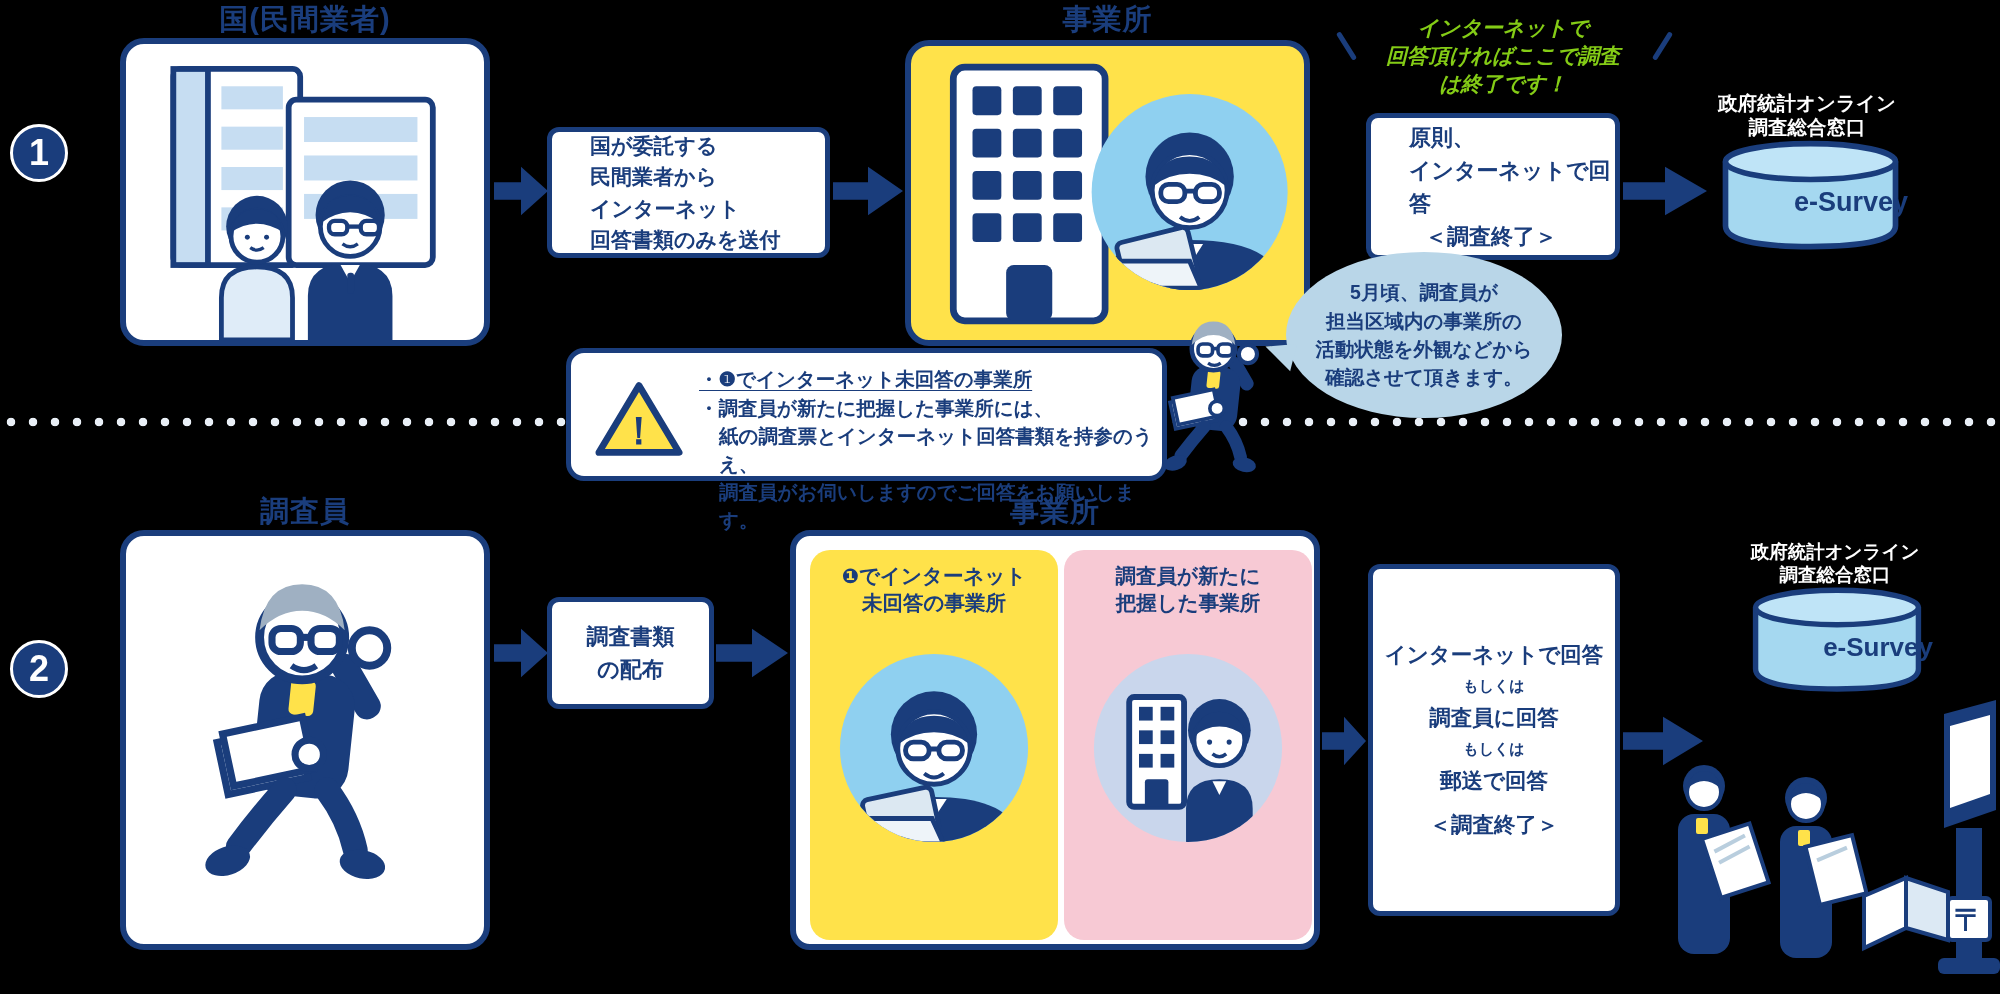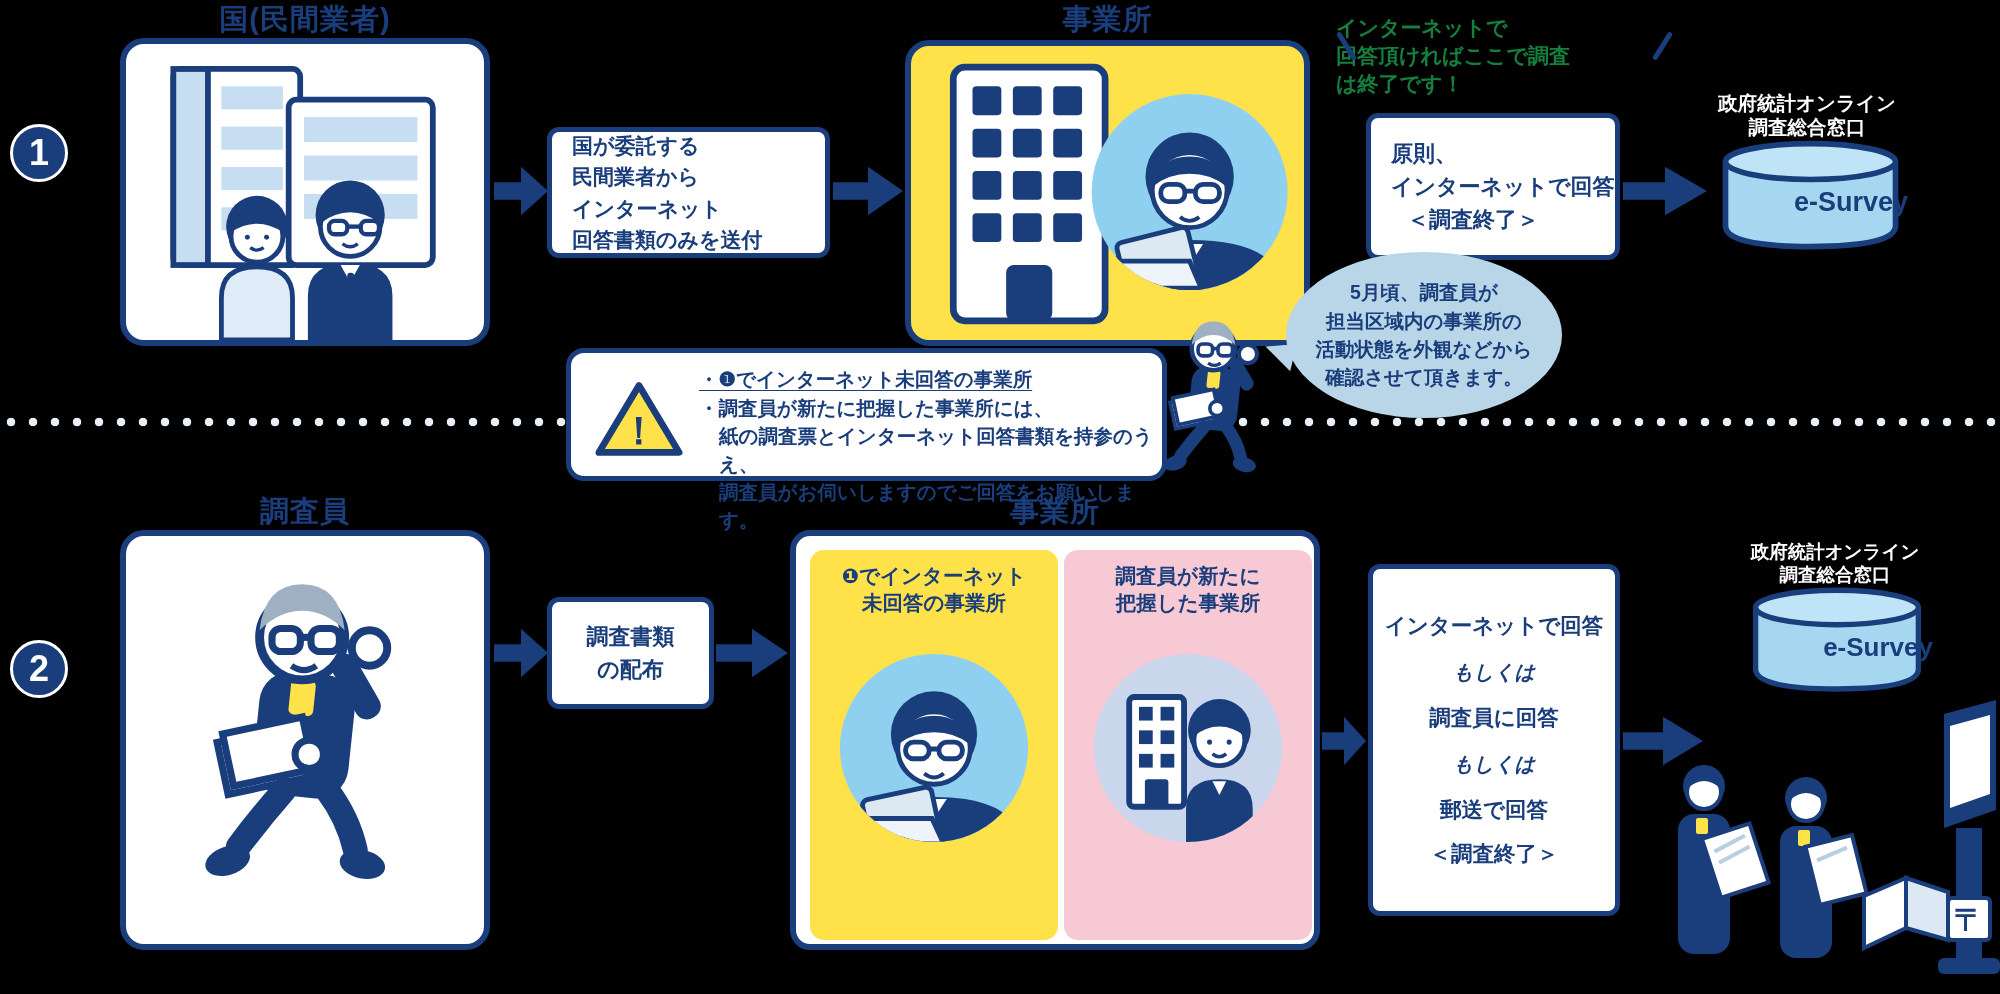--- a/index.html
+++ b/index.html
@@ -29,27 +29,27 @@
   .panel svg { display:block; width:100%; height:100%; }
 
   .arrow { position:absolute; }
   .arrow svg { display:block; width:100%; height:100%; }
 
   .tbox {
     position:absolute; background:#fff; border:5px solid #1a3d7c; border-radius:12px;
     display:flex; flex-direction:column; justify-content:center;
     font-size:21px; line-height:1.5; color:#1a3d7c;
   }
-  .tbox.left { align-items:flex-start; padding-left:20px; }
+  .tbox.left { align-items:flex-start; padding-left:38px; }
   .tbox.center { align-items:center; text-align:center; }
   .indent1 { padding-left:16px; }
-  .sm { font-size:20px; margin:15px 0;font-style:italic; }
+  .sm { font-size:15px; margin:4px 0; }
   .gap-top { margin-top:12px; }
 
-  .callout { position:absolute; text-align:left; font-size:21px; line-height:1.34; color:#15803d; }
+  .callout { position:absolute; text-align:center; font-size:21px; line-height:1.34; color:#84cc16;font-style:italic; }
   .slash { position:absolute; width:5px; height:32px; background:#1a3d7c; border-radius:3px; }
 
   .esv-label { position:absolute; color:#fff; text-align:center; font-size:19.5px; line-height:1.22; }
   .esv { position:absolute; }
   .esv svg { position:absolute; left:0; top:0; width:100%; height:100%; }
   .esv-name { position:absolute; left:0; right:0; top:42%; text-align:right; font-size:27px; color:#1a3d7c; }
 
   .warn-box { position:absolute; background:#fff; border:5px solid #1a3d7c; border-radius:18px; }
   .warn-tri { position:absolute; left:22px; top:24px; width:92px; height:84px; }
   .warn-tri svg { display:block; width:100%; height:100%; }
@@ -64,21 +64,21 @@
     position:absolute; background:#b9d6e8; border-radius:50%;
     display:flex; flex-direction:column; align-items:center; justify-content:center;
     font-size:19.5px; line-height:1.45; color:#1a3d7c; text-align:center;
   }
   .bubble-tail {
     position:absolute; left:-22px; top:88px; width:0; height:0;
     border-top:10px solid transparent; border-bottom:18px solid transparent;
     border-right:30px solid #b9d6e8; transform:rotate(14deg);
   }
 
-  .sub { position:absolute; border-radius:14px; }
+  .sub { position:absolute; border-radius:20px; }
   .sub-h { margin-top:12px; text-align:center; font-size:20.5px; line-height:1.32; color:#1a3d7c; }
   .sub-circle { position:absolute; left:26px; top:100px; width:196px; height:196px; }
   .sub-circle svg { display:block; width:100%; height:100%; }
 </style>
 </head>
 <body>
 
 <div class="stage">
 
   <div class="dotline"></div>

